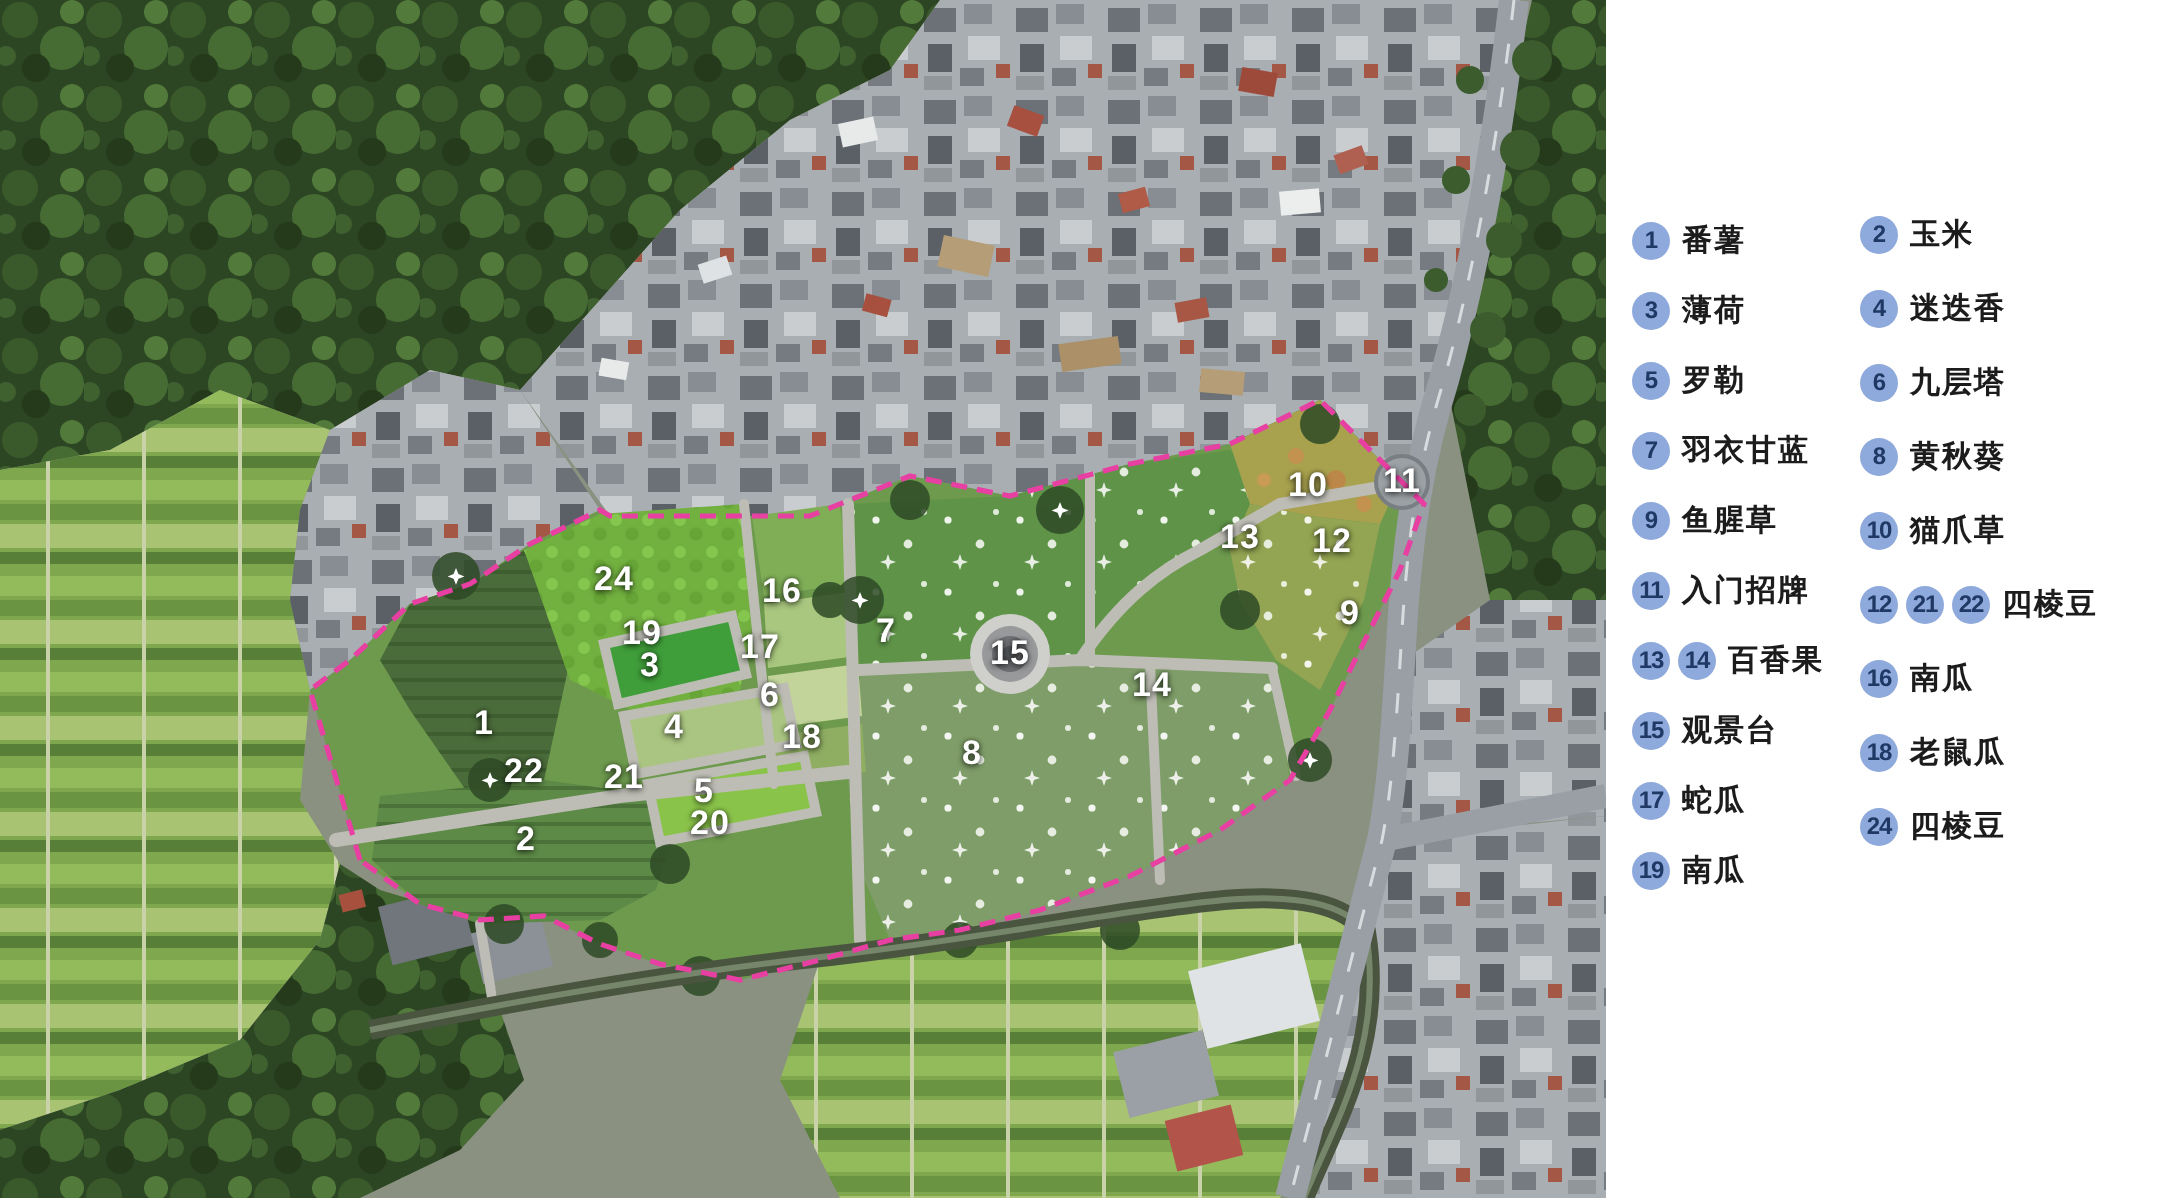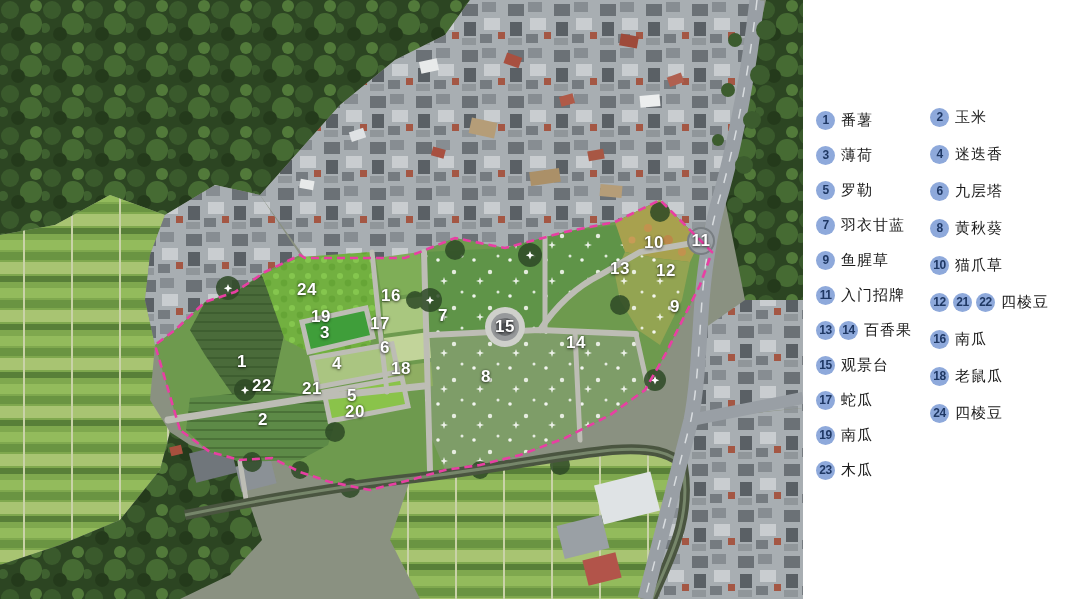--- a/index.html
+++ b/index.html
@@ -15,21 +15,21 @@
   .legend-col{position:absolute;}
   .legend-col.c1{left:13px;top:103px;}
   .legend-col.c2{left:127px;top:99px;}
   .legend-item{display:flex;align-items:center;}
   .c1 .legend-item{height:35px;}
   .c2 .legend-item{height:37px;}
   .badges{display:flex;align-items:center;gap:4px;margin-right:6px;}
   .badge{display:inline-block;width:19px;height:19px;border-radius:50%;
          background:var(--badge-bg,#8EA9DB);color:var(--badge-tx,#1F3864);
          font-weight:bold;font-size:12px;line-height:19px;text-align:center;letter-spacing:-.5px;}
-  .legend-label{font-size:15px;font-weight:normal;color:#1c1c1c;letter-spacing:1px;white-space:nowrap;}
+  .legend-label{font-size:15px;font-weight:bold;color:#1c1c1c;letter-spacing:1px;white-space:nowrap;}
 </style>
 </head>
 <body>
 
 <div class="screen">
 
   <div class="map">
     <svg viewBox="0 0 803 599" width="803" height="599" xmlns="http://www.w3.org/2000/svg">
       <defs>
         <pattern id="forest" width="42" height="42" patternUnits="userSpaceOnUse">
@@ -318,26 +318,20 @@
     <span class="legend-label">蛇瓜</span>
   </div>
 
   <div class="legend-item">
     <span class="badges">
             <span class="badge">19</span>
           </span>
     <span class="legend-label">南瓜</span>
   </div>
 
-  <div class="legend-item">
-    <span class="badges">
-            <span class="badge">23</span>
-          </span>
-    <span class="legend-label">木瓜</span>
-  </div>
 </div>
     <div class="legend-col c2">
   <div class="legend-item">
     <span class="badges">
             <span class="badge">2</span>
           </span>
     <span class="legend-label">玉米</span>
   </div>
 
   <div class="legend-item">

